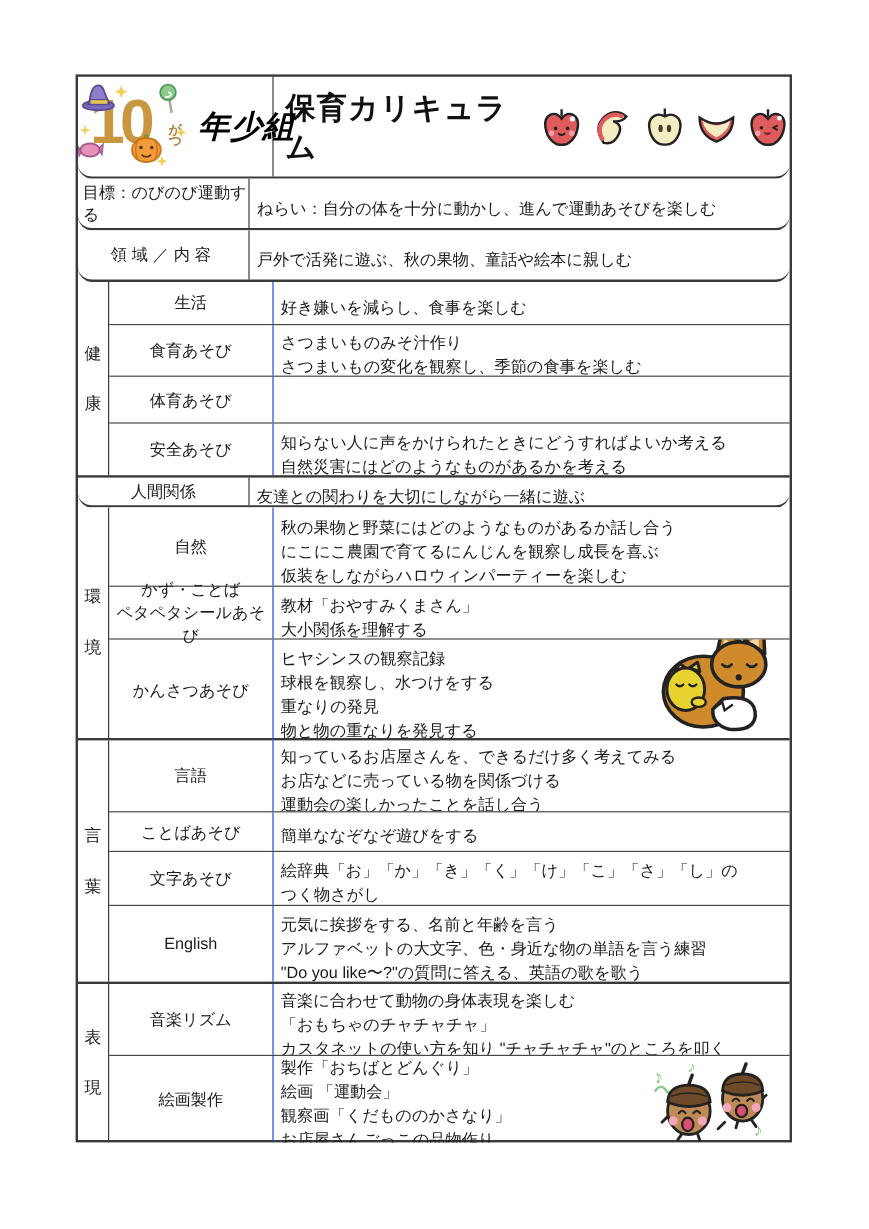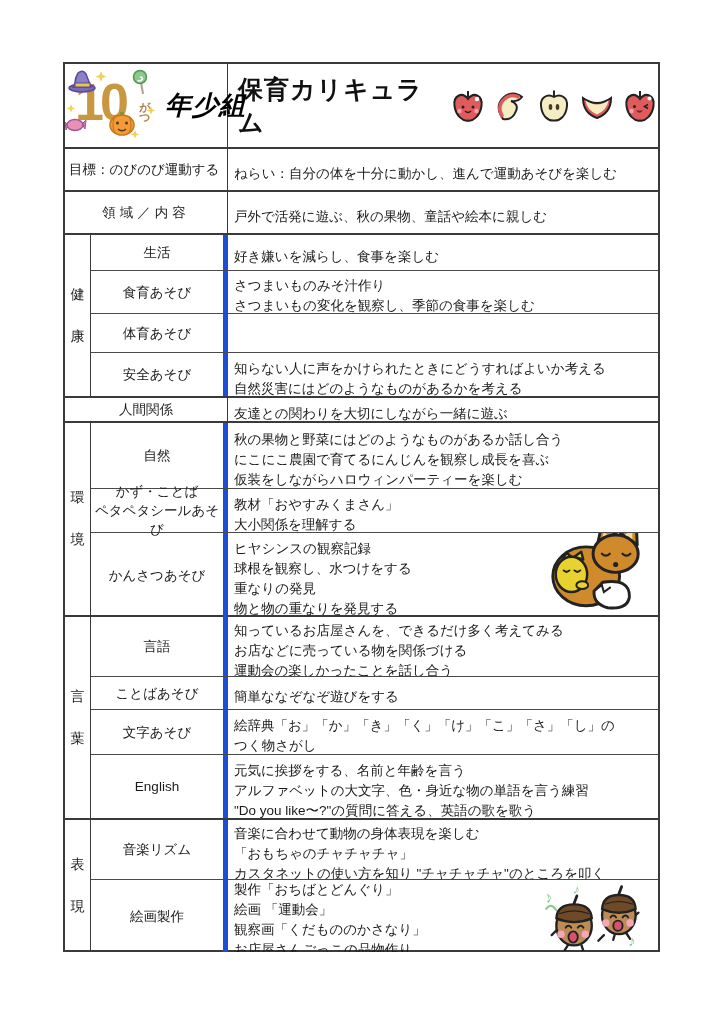--- a/index.html
+++ b/index.html
@@ -2,54 +2,54 @@
 <html><head>
 <meta charset="utf-8">
 <style>
   * { box-sizing: border-box; margin: 0; padding: 0; }
   html,body { width:724px; height:1024px; background:#ffffff; font-family:"Liberation Sans", sans-serif; color:#1a1a1a; }
   body { position:relative; overflow:hidden; }
 
   .table { position:absolute; left:63px; top:62px; width:597px; height:890px; border:2px solid #3a3a3a; background:#fff; }
 
   
-  .trow { display:flex; border-bottom:2px solid #3a3a3a; }
+  .trow { display:flex; border-bottom:2px solid #3a3a3a;border-radius:12px; }
   .group { display:flex; border-bottom:2px solid #3a3a3a; }
   .group:last-child { border-bottom:none; }
 
   
   .header-row { height:85px; }
   .hleft { width:163px; border-right:1px solid #3a3a3a; position:relative; display:flex; align-items:center; }
   .hright { flex:1; display:flex; align-items:center; padding-left:10px; }
   .title { font-size:25px; font-weight:bold; letter-spacing:1px; color:#111; }
   .apples { display:flex; gap:7px; margin-left:10px; align-items:center; }
   .apples svg { display:block; }
 
   
   .logo { position:relative; width:92px; height:76px; flex:0 0 auto; }
   .logo-num { position:absolute; left:10px; top:8px; font-size:52px; font-weight:bold; color:#c9973f; letter-spacing:-4px; line-height:1; z-index:1; }
   .logo-gatsu { position:absolute; left:72px; top:26px; writing-mode:vertical-rl; font-size:11px; font-weight:bold; color:#b08040; z-index:1; letter-spacing:1px;}
   .logo-decor { position:absolute; left:0; top:0; z-index:2; pointer-events:none; }
   .class-name { font-size:26px; font-weight:bold; color:#000000; letter-spacing:1px; margin-left:8px; white-space:nowrap;font-style:italic; }
 
   
-  .mlabel { width:163px; border-right:1px solid #3a3a3a; display:flex; align-items:center; justify-content:center; font-size:13.5px; }
+  .mlabel { width:143px; border-right:1px solid #3a3a3a; display:flex; align-items:center; justify-content:center; font-size:13.5px; }
   .mlabel.left { justify-content:flex-start; padding-left:4px; }
   .spaced { letter-spacing:4px; }
 
   
   .ccol { flex:1; display:flex; flex-direction:column; justify-content:center; padding:10px 4px 2px 6px; overflow:hidden; position:relative; }
   .cline { font-size:13.5px; line-height:20px; white-space:nowrap; }
 
   
   .gcol { width:26px; border-right:1px solid #3a3a3a; display:flex; flex-direction:column; align-items:center; justify-content:center; gap:24px; font-size:14px; }
   .grows { flex:1; display:flex; flex-direction:column; }
   .grow { display:flex; border-bottom:1px solid #4a4a4a; }
   .grow:last-child { border-bottom:none; }
-  .subcol { width:137px; border-right:5px solid #1d4ed8; display:flex; flex-direction:column; align-items:center; justify-content:center; font-size:13.5px; line-height:19px; text-align:center; }
+  .subcol { width:137px; border-right:1px solid #1d4ed8; display:flex; flex-direction:column; align-items:center; justify-content:center; font-size:13.5px; line-height:19px; text-align:center; }
 
   .illu { position:absolute; pointer-events:none; }
   .illu-fox { right:8px; top:-15px; }
   .illu-acorns { right:8px; top:1px; }
 </style>
 </head>
 <body>
 
 <div class="table">
 

